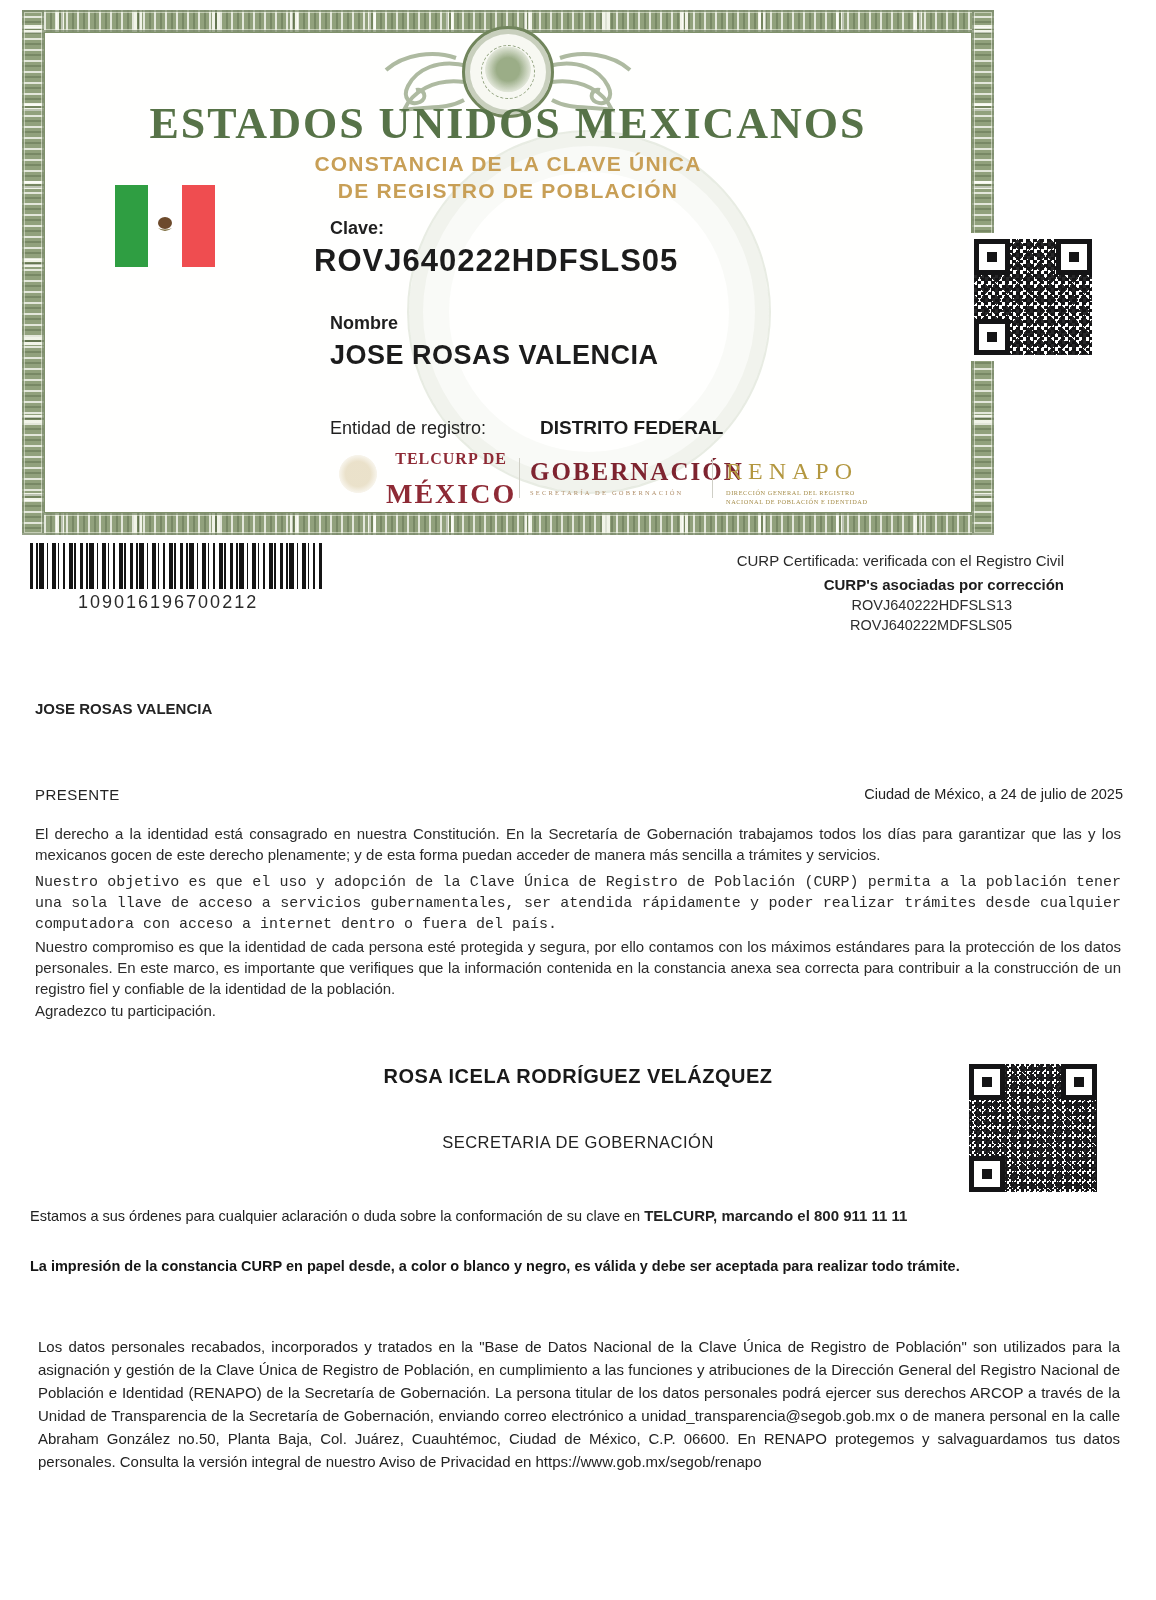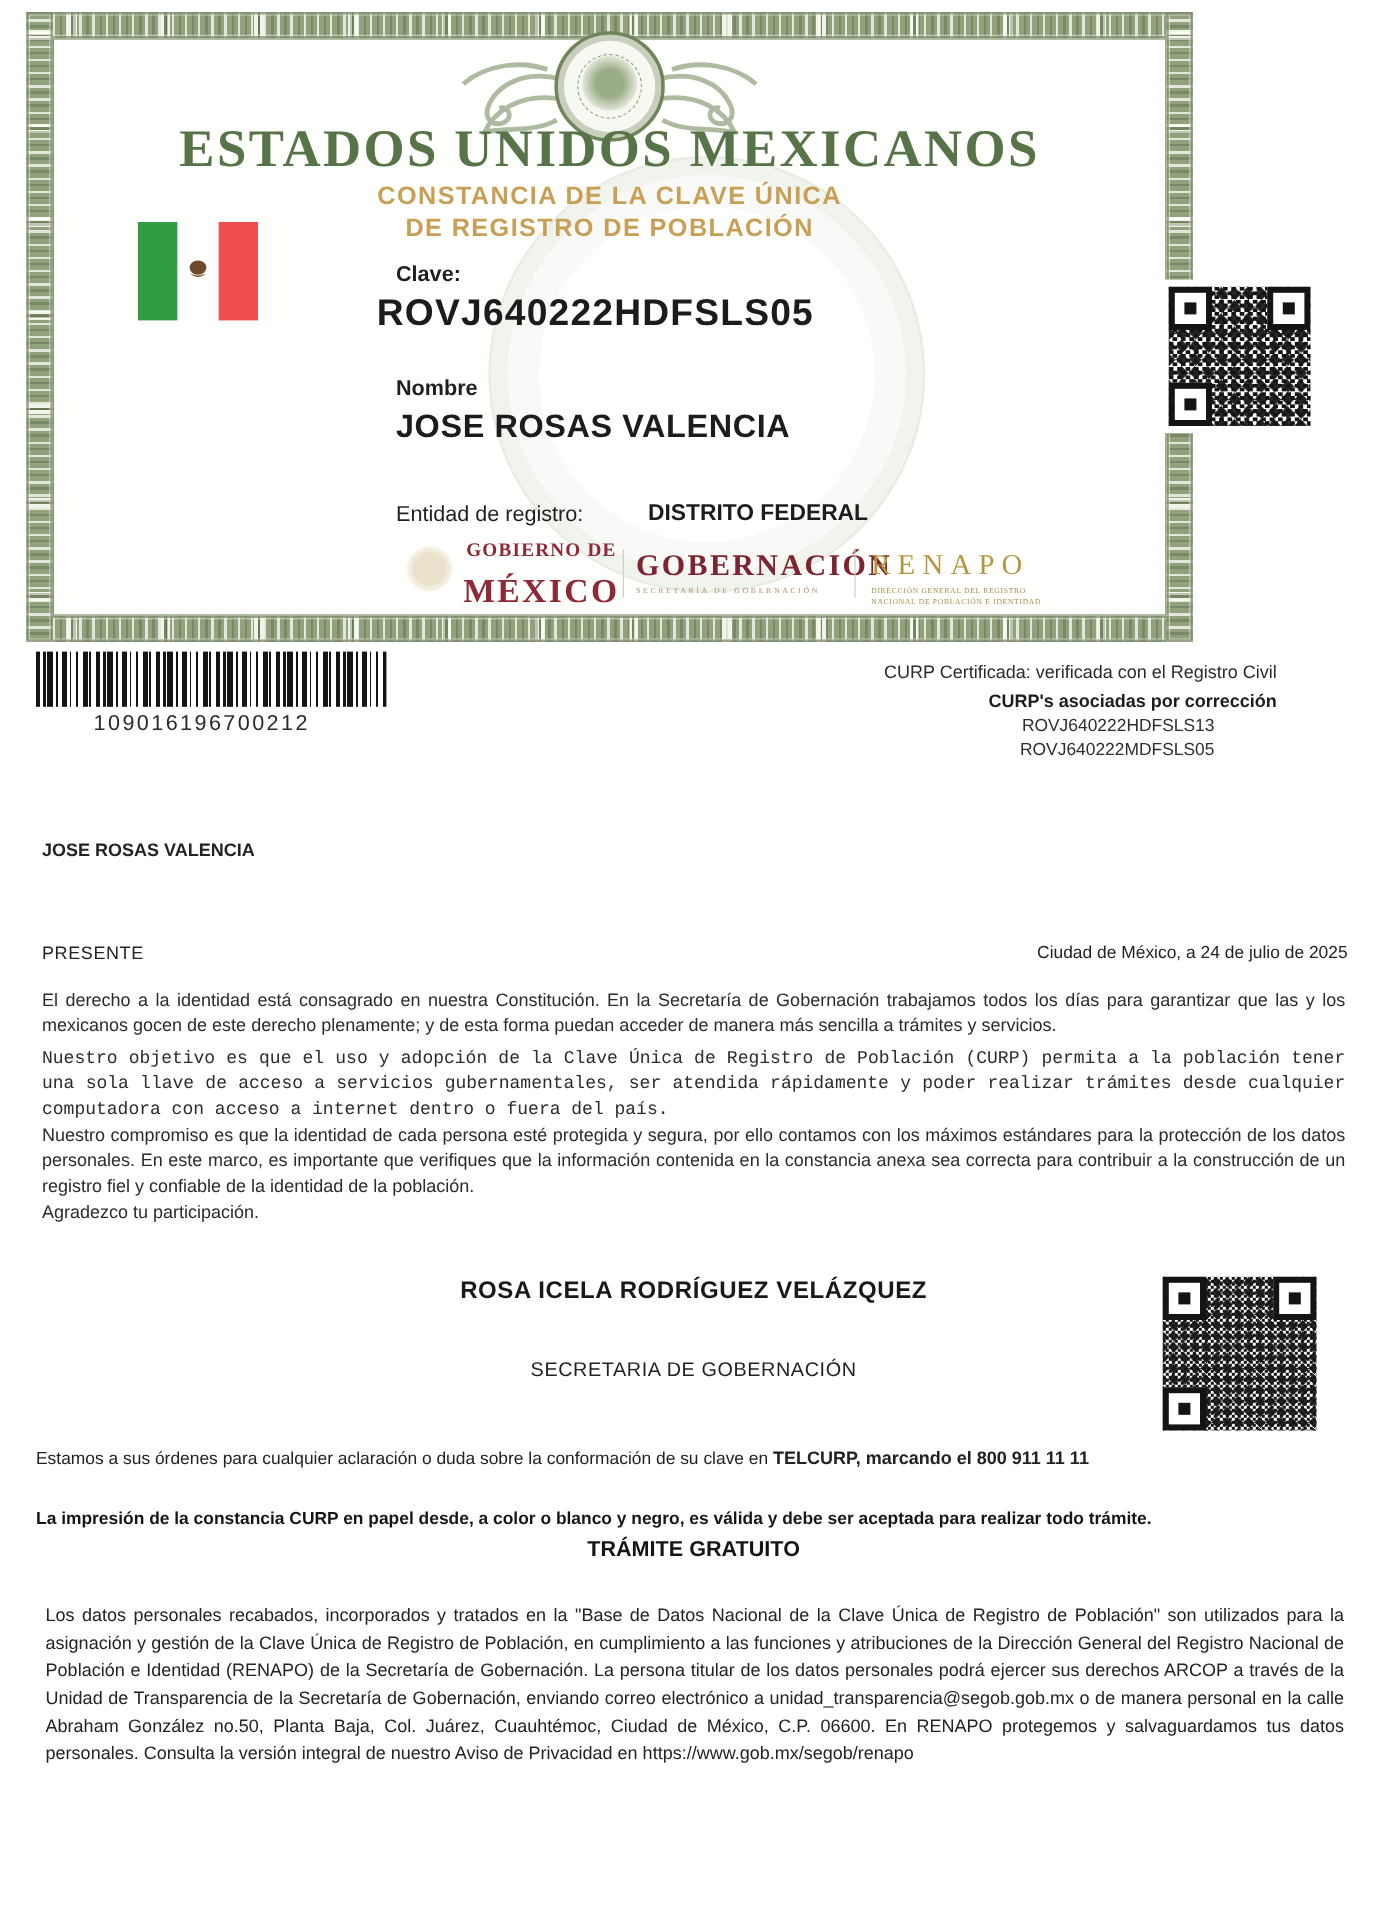--- a/index.html
+++ b/index.html
@@ -161,21 +161,21 @@
 
     <div class="abs f-label" style="left:308px;top:208px;">Clave:</div>
     <div class="abs clave-value" style="left:292px;top:233px;">ROVJ640222HDFSLS05</div>
     <div class="abs f-label" style="left:308px;top:303px;">Nombre</div>
     <div class="abs name-value" style="left:308px;top:330px;">JOSE ROSAS VALENCIA</div>
     <div class="abs f-label-normal" style="left:308px;top:408px;">Entidad de registro:</div>
     <div class="abs ent-value" style="left:518px;top:407px;">DISTRITO FEDERAL</div>
 
     <div class="gob-eagle"></div>
     <div class="gob-mx">
-      <div class="l1">GOBIERNO DE</div>
+      <div class="l1">TELCURP DE</div>
       <div class="l2">MÉXICO</div>
     </div>
     <div class="logo-div" style="left:497px;"></div>
     <div class="gobernacion">
       <div class="main">GOBERNACIÓN</div>
       <div class="sub">SECRETARÍA DE GOBERNACIÓN</div>
     </div>
     <div class="logo-div" style="left:690px;"></div>
     <div class="renapo">
       <div class="main">RENAPO</div>
@@ -220,16 +220,15 @@
     <div class="finder tl"></div>
     <div class="finder tr"></div>
     <div class="finder bl"></div>
   </div>
 
   <div class="contact">
     <span>Estamos a sus órdenes para cualquier aclaración o duda sobre la conformación de su clave en </span><b>TELCURP, marcando el 800 911 11 11</b>
   </div>
 
   <div class="print-notice">La impresión de la constancia CURP en papel desde, a color o blanco y negro, es válida y debe ser aceptada para realizar todo trámite.</div>
-  <div class="gratuito">TRÁMITE GRATUITO</div>
   <p class="privacy just">Los datos personales recabados, incorporados y tratados en la "Base de Datos Nacional de la Clave Única de Registro de Población" son utilizados para la asignación y gestión de la Clave Única de Registro de Población, en cumplimiento a las funciones y atribuciones de la Dirección General del Registro Nacional de Población e Identidad (RENAPO) de la Secretaría de Gobernación. La persona titular de los datos personales podrá ejercer sus derechos ARCOP a través de la Unidad de Transparencia de la Secretaría de Gobernación, enviando correo electrónico a unidad_transparencia@segob.gob.mx  o de manera personal en la calle Abraham González no.50, Planta Baja, Col. Juárez, Cuauhtémoc, Ciudad de México, C.P. 06600. En RENAPO protegemos y salvaguardamos tus datos personales. Consulta la versión integral de nuestro Aviso de Privacidad en https://www.gob.mx/segob/renapo</p>
 
 </div>
 
 </body></html>

